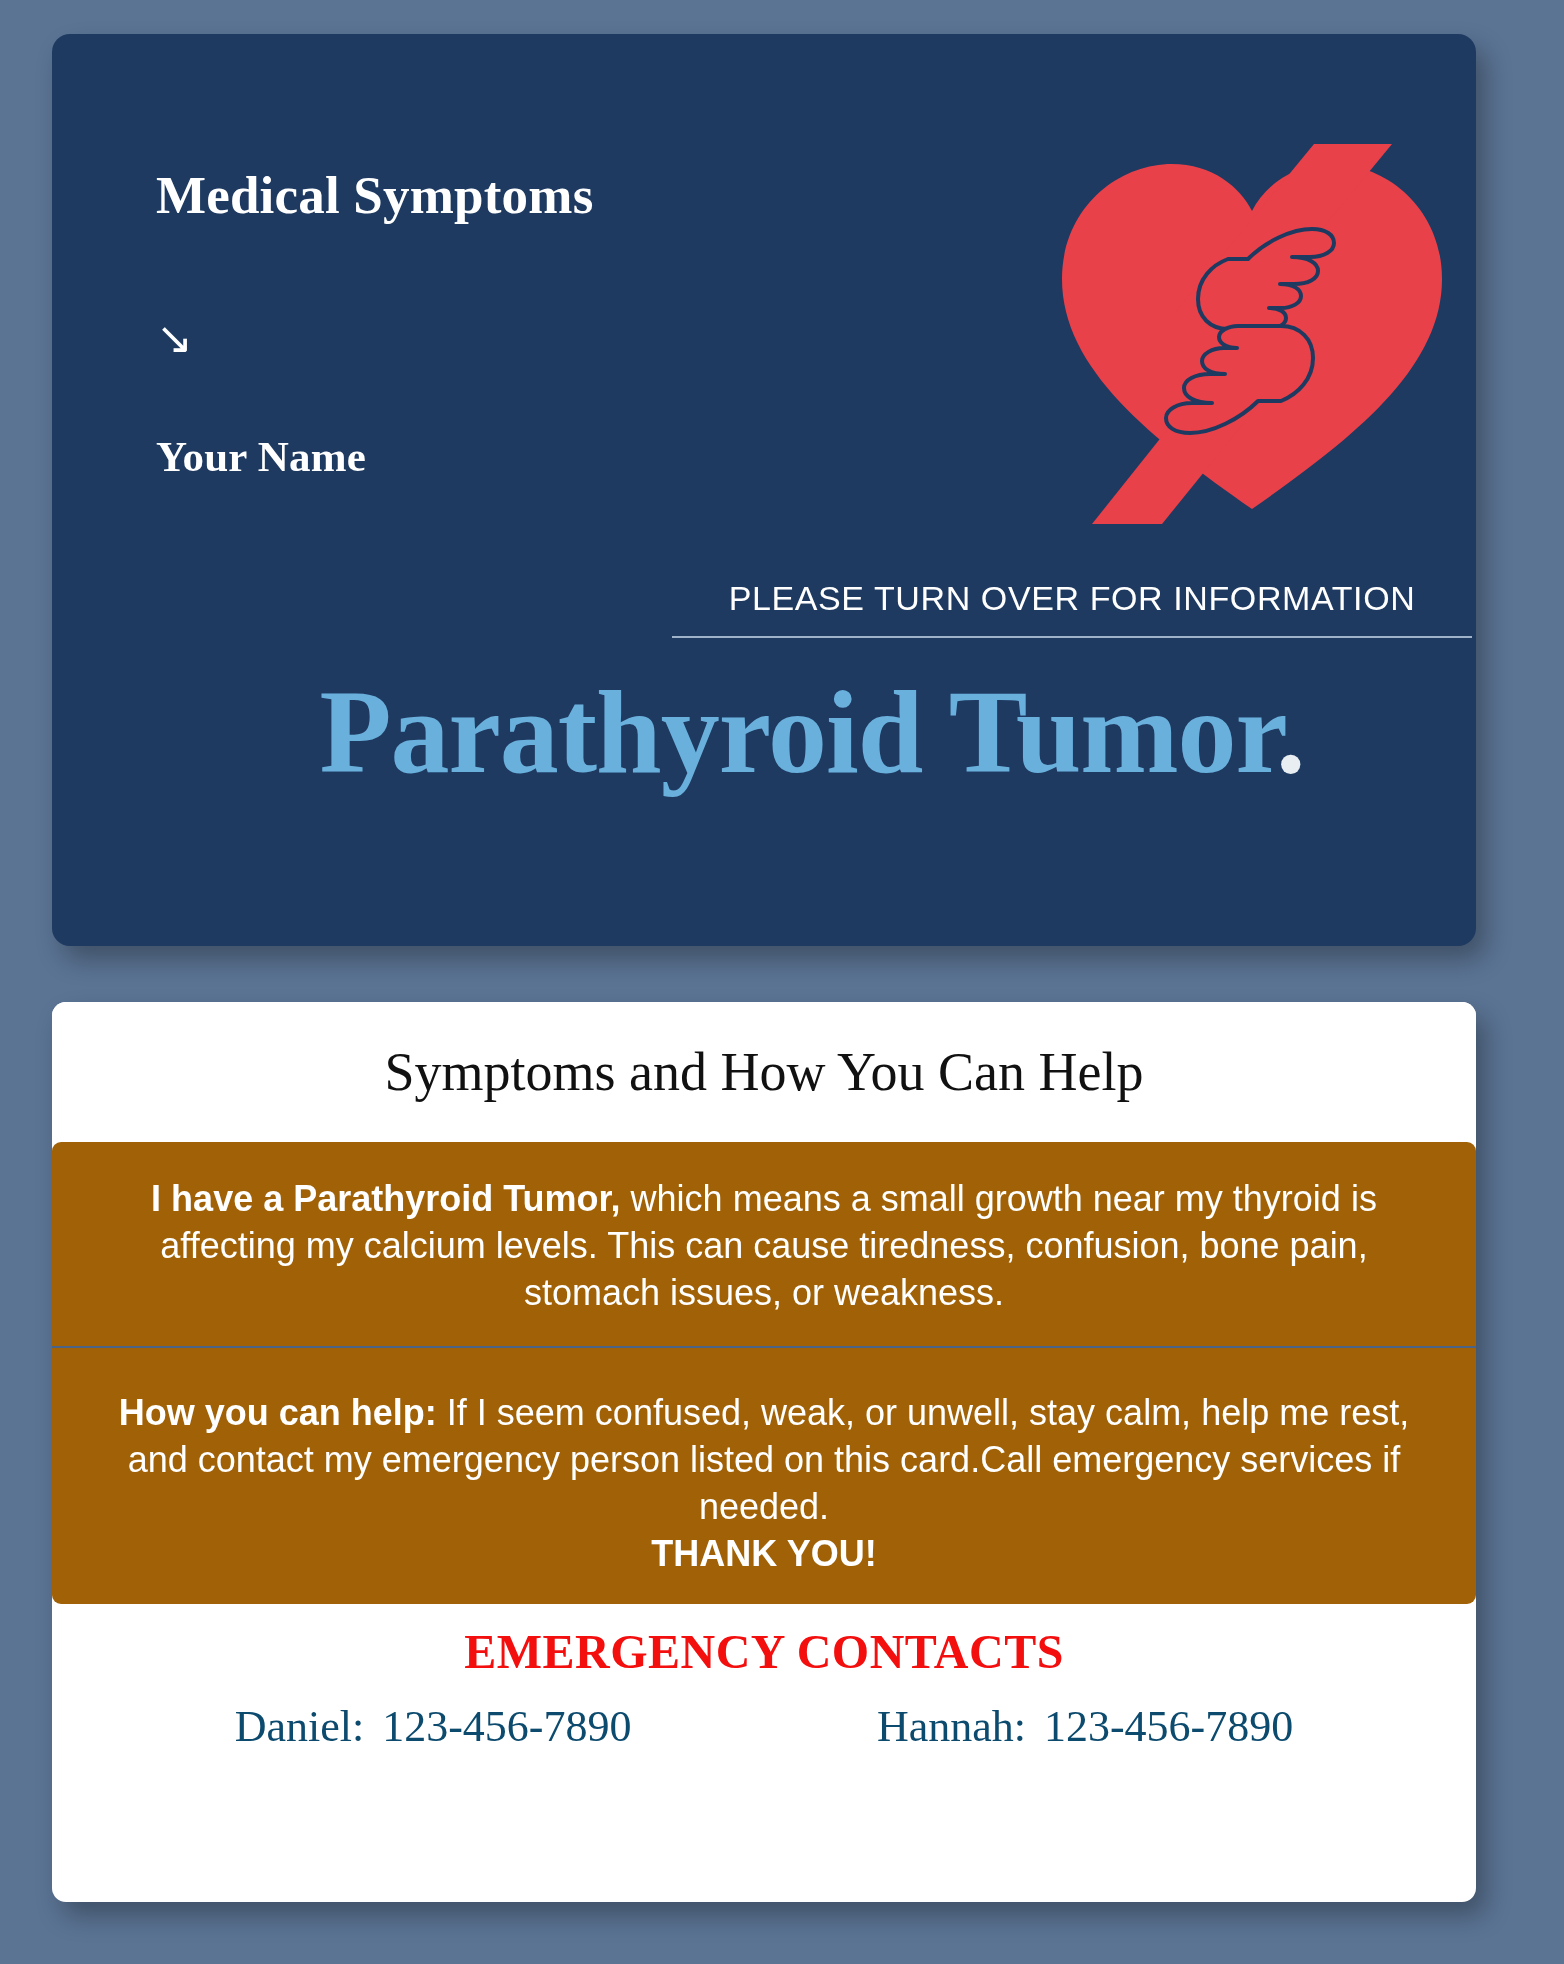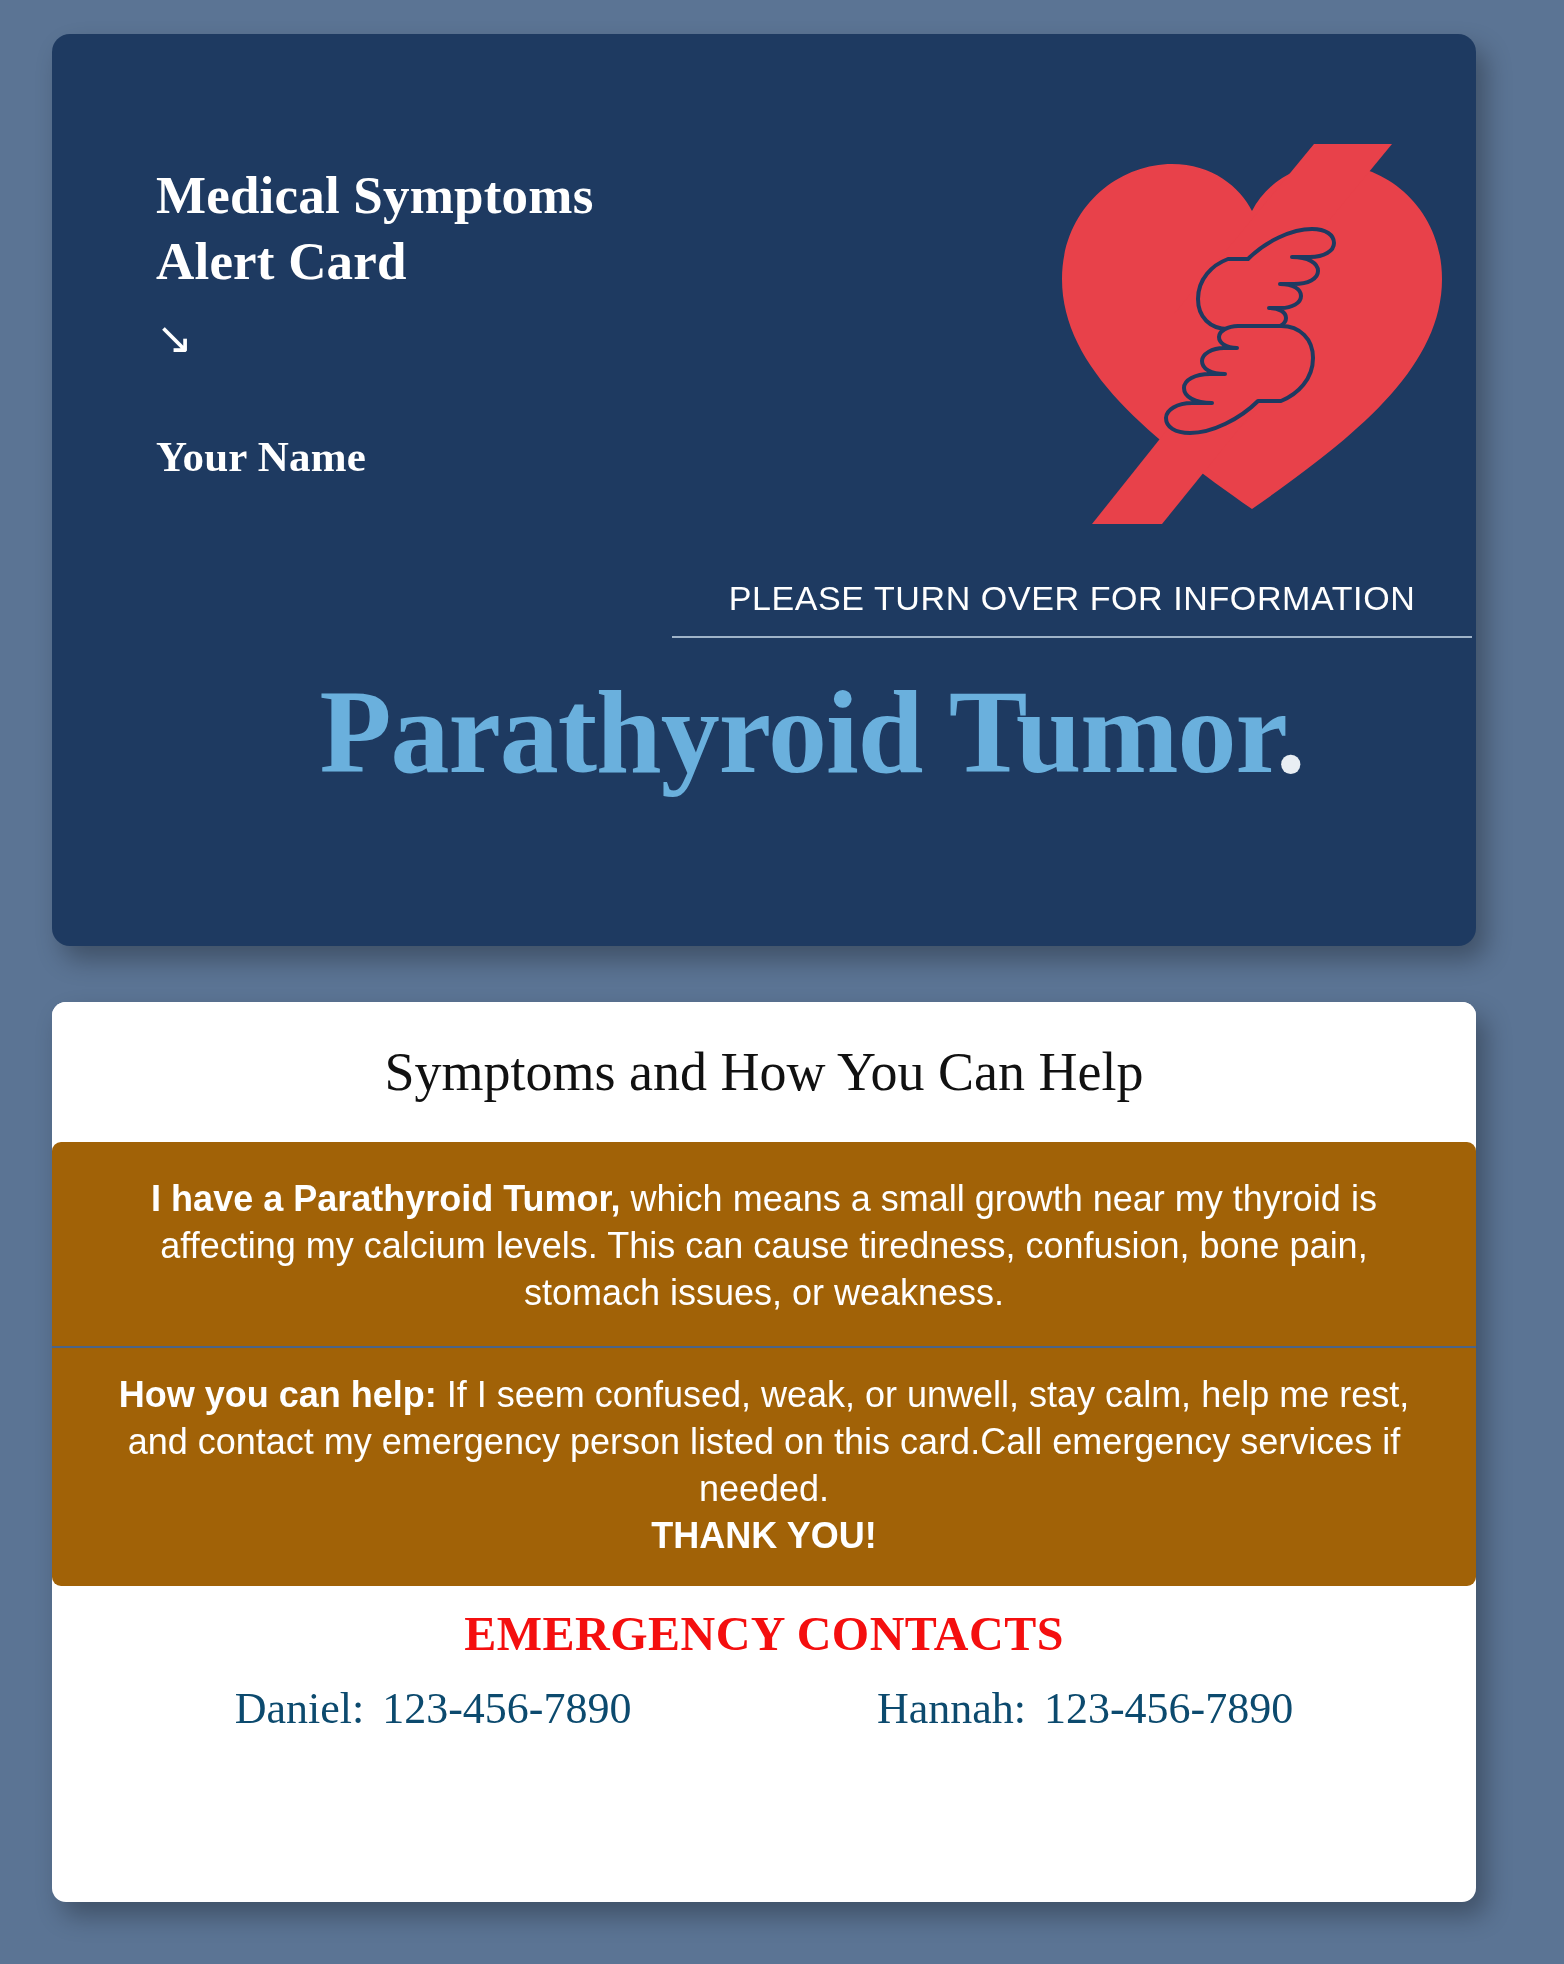--- a/index.html
+++ b/index.html
@@ -147,21 +147,21 @@
   .body-block {
     color: #ffffff;
     font-family: "Liberation Sans", sans-serif;
     font-size: 36px;
     line-height: 1.30;
     text-align: center;
     padding: 34px 70px 30px 70px;
   }
   .body-block.second {
     border-top: 2px solid #4a6489;
-    padding: 24px 44px 26px 44px;
+    padding: 42px 44px 26px 44px;
   }
   .body-block b {
     font-weight: bold;
   }
   .thanks {
     display: block;
     font-weight: bold;
     margin-top: 0;
   }
   .back-footer {
@@ -191,21 +191,20 @@
   }
   .contact .cname { margin-right: 18px; }
 </style>
 </head>
 <body>
 
 <div class="card-front">
 
   <div class="front-title">
     <span>Medical Symptoms</span><br>
-    <span>Alert Card</span>
   </div>
 
   <div class="arrow-glyph">↘</div>
 
   <div class="your-name">Your Name</div>
 
 
   <div class="turn-over">PLEASE TURN OVER FOR INFORMATION</div>
   <div class="turn-over-rule"></div>
 

